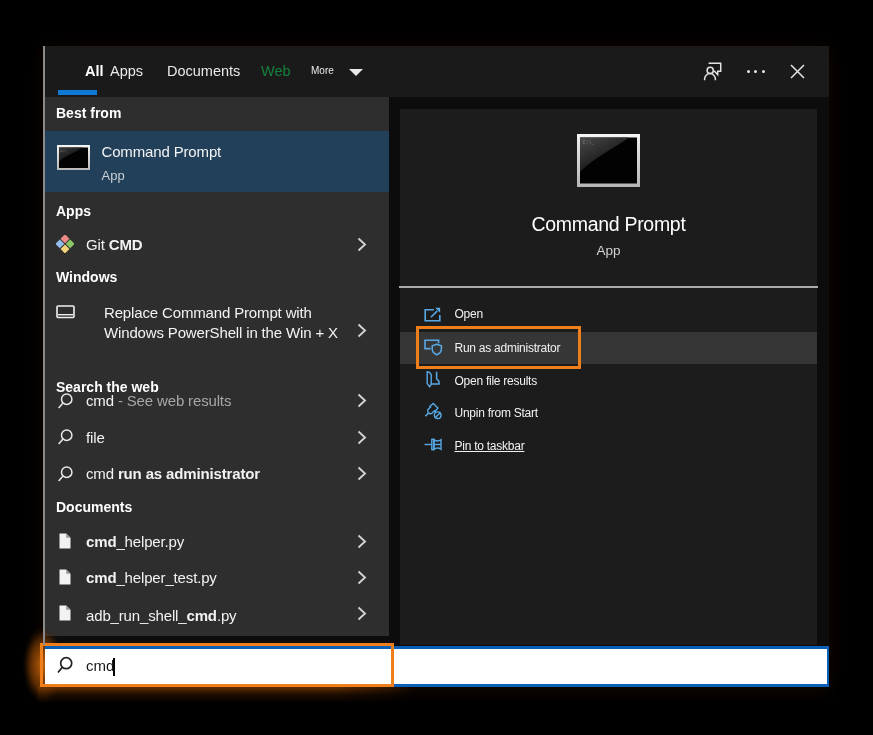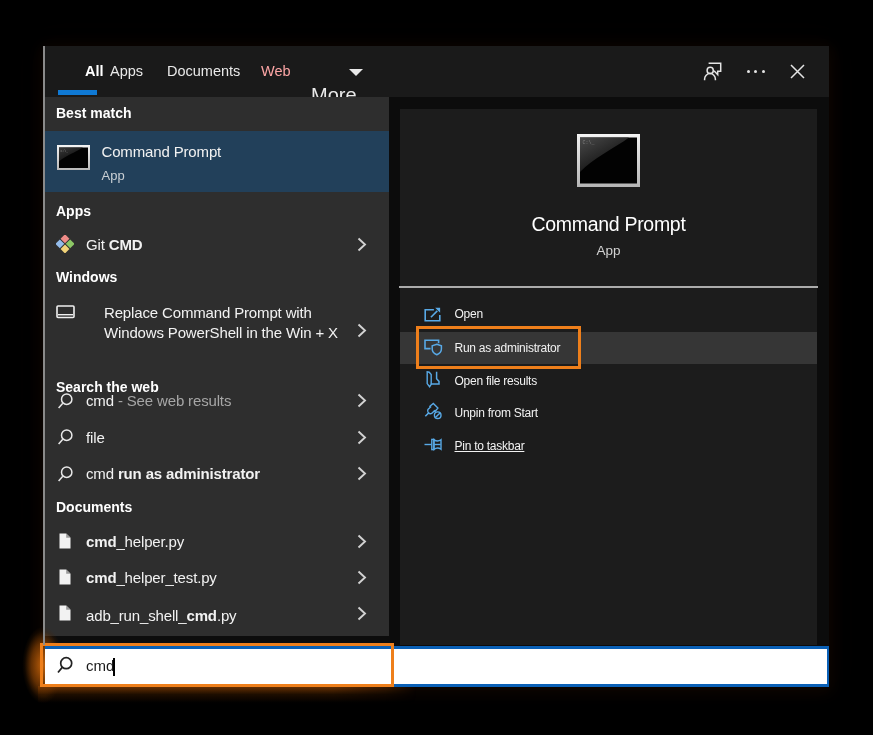--- a/index.html
+++ b/index.html
@@ -17,22 +17,22 @@
 
 <div class="abs" id="win" style="left:44px;top:46px;width:785px;height:641px;background:#0c0c0c;
      box-shadow:0 3px 15px 3px rgba(38,18,2,0.34), 0 0 34px 8px rgba(24,11,0,0.22);"></div>
 
 <div class="abs" style="left:43px;top:46px;width:2px;height:599px;background:#8a8a8a;z-index:3;"></div>
 
 <div class="abs" style="left:44px;top:46px;width:785px;height:51px;background:#1a1a1a;"></div>
 <div class="abs" style="left:70px;top:63px;font-size:14.5px;font-weight:bold;color:#fff;line-height:16px;margin-left:15px;">All</div>
 <div class="abs" style="left:110px;top:63px;font-size:14.5px;color:#e9e9e9;line-height:16px;">Apps</div>
 <div class="abs" style="left:167px;top:63px;font-size:14.5px;color:#e9e9e9;line-height:16px;">Documents</div>
-<div class="abs" style="left:261px;top:63px;font-size:14.5px;color:#fca5a5;line-height:16px;text-align:center;">Web</div>
-<div class="abs" style="left:311px;top:63px;font-size:20px;color:#e9e9e9;line-height:16px;margin-top:24px;">More</div>
+<div class="abs" style="left:261px;top:63px;font-size:14.5px;color:#15803d;line-height:16px;text-align:center;">Web</div>
+<div class="abs" style="left:311px;top:63px;font-size:10px;color:#e9e9e9;line-height:16px;">More</div>
 <div class="abs" style="left:349px;top:68.5px;width:0;height:0;border-left:7px solid transparent;border-right:7px solid transparent;border-top:7.5px solid #e9e9e9;"></div>
 <div class="abs" style="left:58px;top:90px;width:38.5px;height:5px;background:#0f79d4;"></div>
 
 <svg class="abs" style="left:701px;top:57px;" width="22" height="25" viewBox="0 0 22 25">
   <g fill="none" stroke="#e4e4e4" stroke-width="1.5">
     <path d="M7.6,6.2 H19.7 V14.3 H16.7 V17.7 L13.5,14.3 H12.7"></path>
     <circle cx="9.2" cy="13.4" r="3.1" fill="#1a1a1a"></circle>
     <path d="M3.6,23.2 V22 a5.4,5.4 0 0 1 10.8,0 v1.2"></path>
   </g>
 </svg>
@@ -40,21 +40,21 @@
 <div class="abs" style="left:754px;top:70px;width:3px;height:3px;border-radius:50%;background:#e4e4e4;"></div>
 <div class="abs" style="left:761.5px;top:70px;width:3px;height:3px;border-radius:50%;background:#e4e4e4;"></div>
 <svg class="abs" style="left:789.5px;top:63.5px;" width="15" height="15" viewBox="0 0 15 15">
   <path d="M1,1 L14,14 M14,1 L1,14" stroke="#e4e4e4" stroke-width="1.5" fill="none"></path>
 </svg>
 
 <div class="abs" style="left:44px;top:97px;width:345px;height:539px;background:#2e2e2e;"></div>
 
 <div class="abs" style="left:400px;top:109px;width:417px;height:536px;background:#1c1c1c;"></div>
 
-<div class="abs hdr" style="left:56px;top:106px;">Best match</div>
+<div class="abs hdr" style="left:56px;top:106px;">Best from</div>
 
 <div class="abs" style="left:44px;top:131px;width:345px;height:61px;background:#22405a;"></div>
 <svg class="abs" style="left:57px;top:145px;" width="33" height="25" viewBox="0 0 33 25">
   <defs>
     <linearGradient id="sg1" x1="0" y1="0" x2="0" y2="1">
       <stop offset="0" stop-color="#f4f4f4"></stop>
         <stop offset="1" stop-color="#b9b9b9"></stop>
     </linearGradient>
     <linearGradient id="fg1" x1="0" y1="0" x2="0.8" y2="1">
       <stop offset="0" stop-color="#3a3a3a"></stop>

